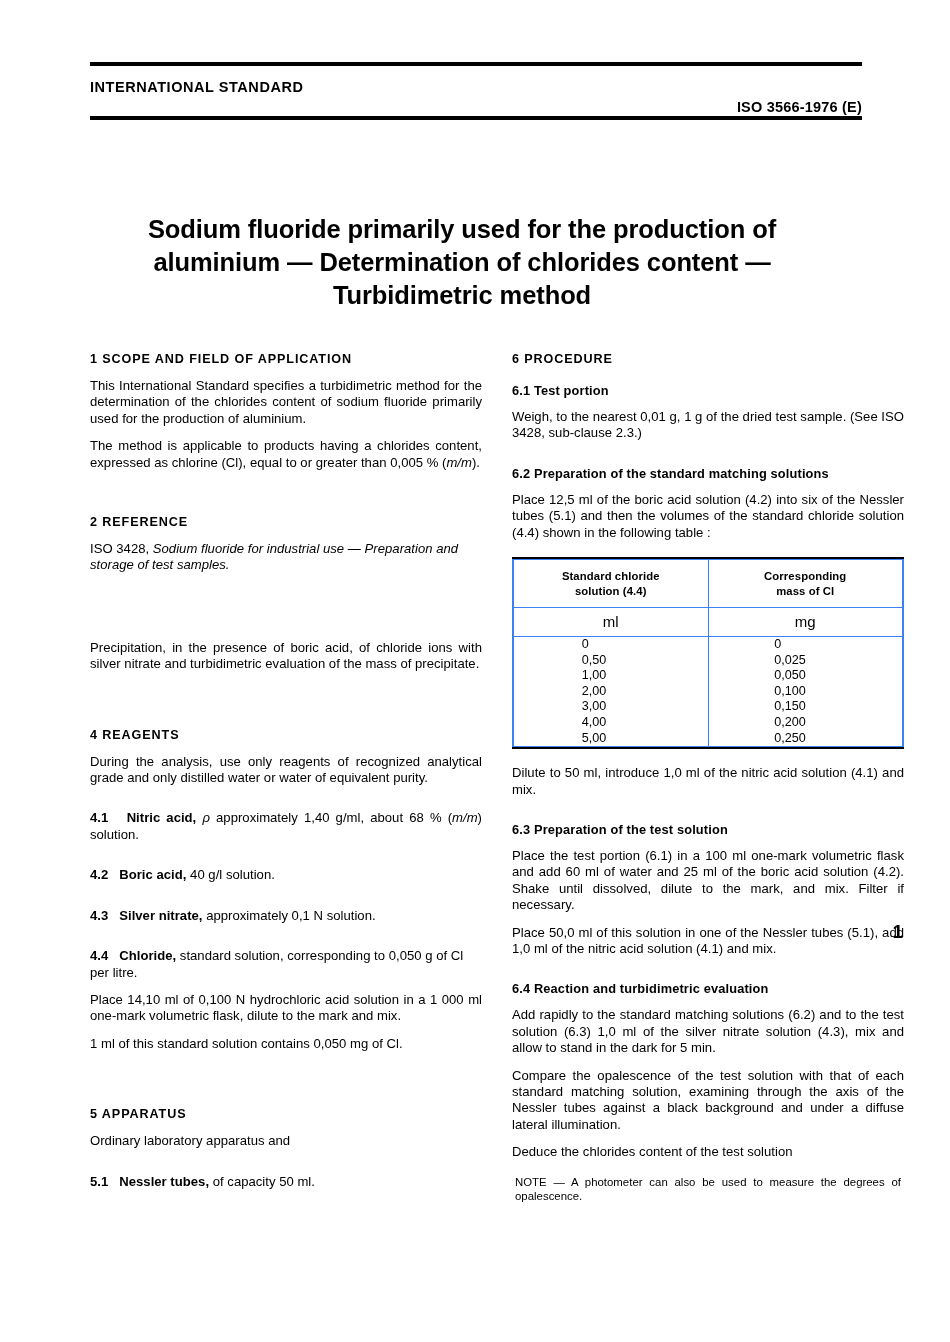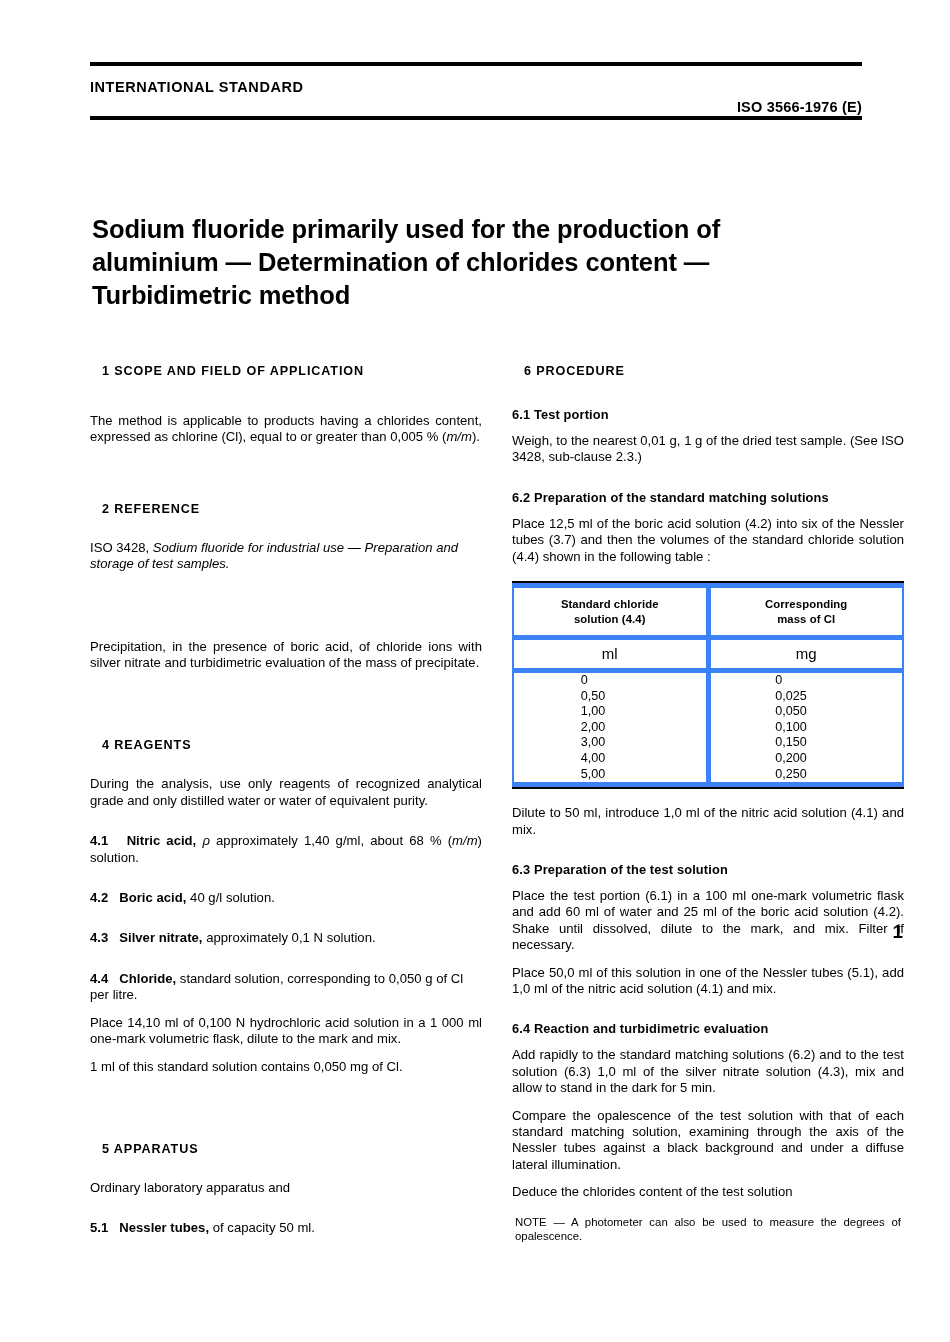--- a/index.html
+++ b/index.html
@@ -62,36 +62,37 @@
   
   .doc-title {
     position: absolute;
     left: 92px;
     top: 196px;
     width: 740px;
     font-size: 25.5px;
     font-weight: bold;
     line-height: 33px;
     letter-spacing: -0.1px;
+    text-align: center;
   }
 
   
   .col {
     position: absolute;
     top: 352px;
     width: 392px;
   }
   .col-left  { left: 90px; }
   .col-right { left: 512px; }
 
   h2.sec {
     font-size: 12.6px;
     font-weight: bold;
     letter-spacing: 0.9px;
-    margin: 12px;
+    margin: 0;
     line-height: 15px;
   }
   h3.subsec {
     font-size: 12.8px;
     font-weight: bold;
     letter-spacing: 0.15px;
     margin: 0;
     line-height: 15px;
   }
   p.body {
@@ -113,21 +114,21 @@
   .tbl-wrap {
     margin: 0;
     width: 392px;
   }
   table.data {
     border-collapse: collapse;
     width: 392px;
     table-layout: fixed;
   }
   table.data td {
-    border: 5px solid #3b82f6;
+    border: 1px solid #3b82f6;
     padding: 0;
     vertical-align: middle;
   }
   table.data .outer-l { border-left-width: 2px; }
   table.data .outer-r { border-right-width: 2px; }
   .th-cell {
     text-align: center;
     font-size: 11.3px;
     font-weight: bold;
     line-height: 14.5px;
@@ -189,20 +190,21 @@
   <div class="hdr-left">INTERNATIONAL STANDARD</div>
   <div class="hdr-right">ISO 3566-1976 (E)</div>
   <div class="rule-bottom"></div>
 
   <h1 class="doc-title">Sodium fluoride primarily used for the production of aluminium — Determination of chlorides content — Turbidimetric method</h1>
 
   <div class="col col-left">
 
     <h2 class="sec">1   SCOPE AND FIELD OF APPLICATION</h2>
     <div class="gap-s"></div>
+    <p class="body">This International Standard specifies a turbidimetric method for the determination of the chlorides content of sodium fluoride primarily used for the production of aluminium.</p>
     <div class="gap-s"></div>
     <p class="body"><span>The method is applicable to products having a chlorides content, expressed as chlorine (Cl), equal to or greater than 0,005 % (</span><span class="it">m/m</span><span>).</span></p>
 
     <div class="gap-xxl"></div>
 
     <h2 class="sec">2   REFERENCE</h2>
     <div class="gap-s"></div>
     <p class="body nojust"><span>ISO 3428, </span><span class="it">Sodium fluoride for industrial use — Preparation and storage of test samples.</span></p>
 
     <div class="gap-xxl"></div>
@@ -249,21 +251,21 @@
 
     <h2 class="sec">6   PROCEDURE</h2>
     <div class="gap-m"></div>
     <h3 class="subsec">6.1   Test portion</h3>
     <div class="gap-s"></div>
     <p class="body">Weigh, to the nearest 0,01 g, 1 g of the dried test sample. (See ISO 3428, sub-clause 2.3.)</p>
 
     <div class="gap-l"></div>
     <h3 class="subsec">6.2   Preparation of the standard matching solutions</h3>
     <div class="gap-s"></div>
-    <p class="body">Place 12,5 ml of the boric acid solution (4.2) into six of the Nessler tubes (3.7) and then the volumes of the standard chloride solution (4.4) shown in the following table :</p>
+    <p class="body">Place 12,5 ml of the boric acid solution (4.2) into six of the Nessler tubes (5.1) and then the volumes of the standard chloride solution (4.4) shown in the following table :</p>
 
     <div class="gap-m"></div>
 
     <div class="tbl-wrap">
       <div class="tbl-top-rule"></div>
       <table class="data">
         <tbody>
           <tr>
             <td class="outer-l">
               <div class="th-cell">

